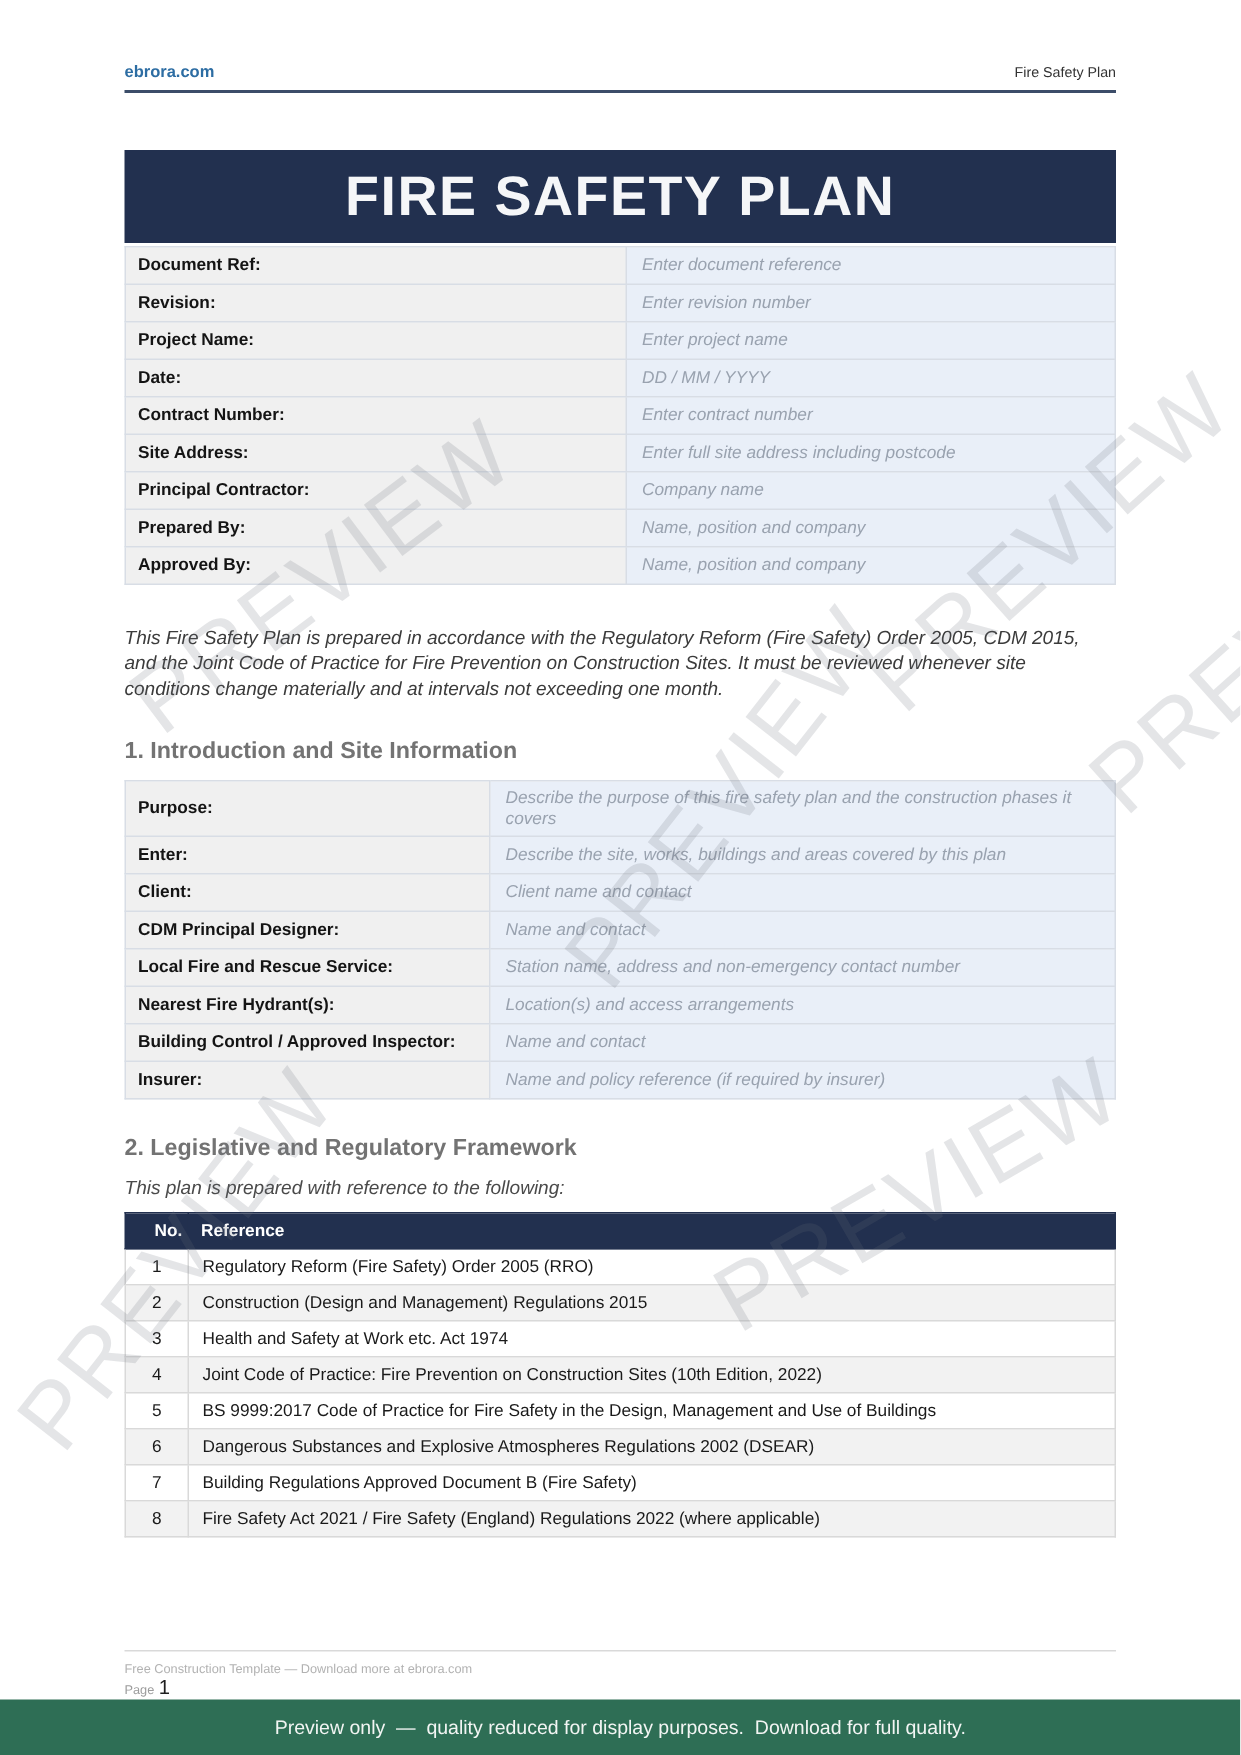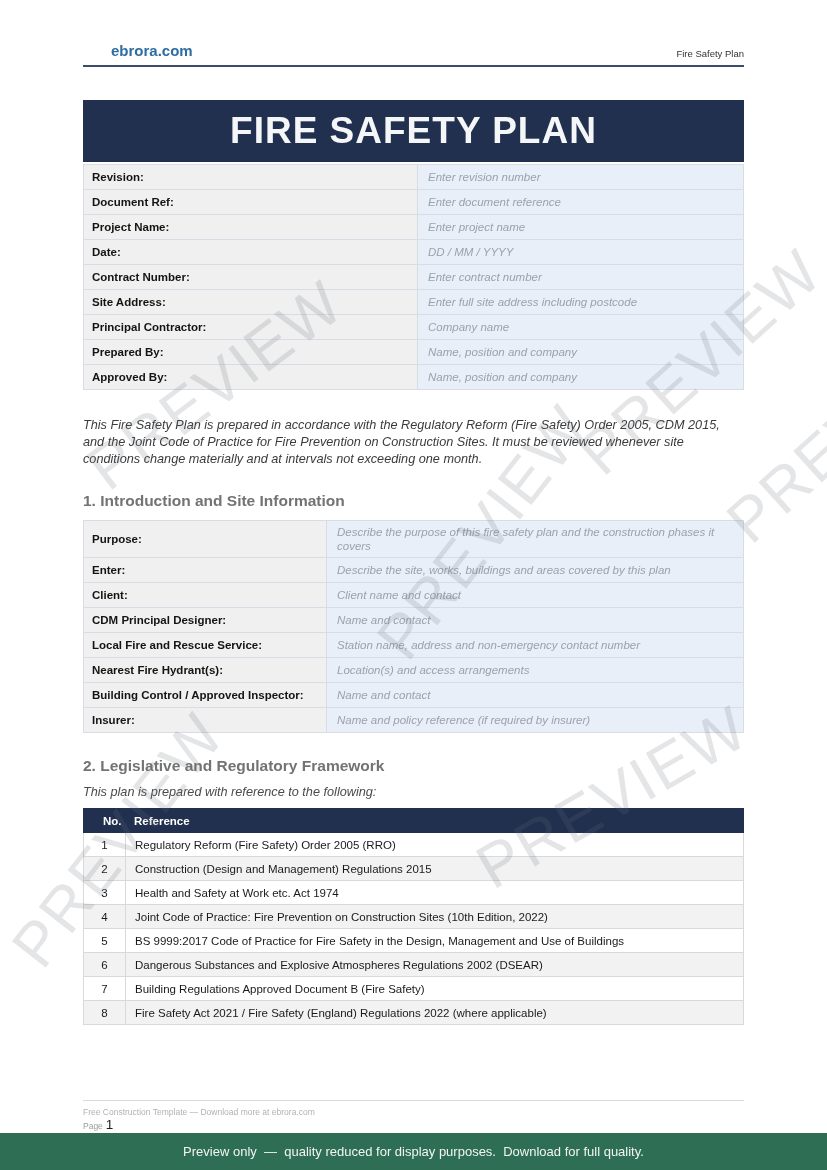--- a/index.html
+++ b/index.html
@@ -15,21 +15,21 @@
   }
 
   
   .running-header {
     position: absolute;
     left: 83px; right: 83px; top: 42px;
     display: flex; justify-content: space-between; align-items: flex-end;
     padding-bottom: 6px;
     border-bottom: 2px solid #3c4d69;
   }
-  .site-link { color: #2d6da3; font-size: 15px; font-weight: bold; text-decoration: none; margin-left: 28px; }
+  .site-link { color: #2d6da3; font-size: 11px; font-weight: bold; text-decoration: none; }
   .header-doc-title { color: #333333; font-size: 9.5px; }
 
   
   .content { position: absolute; left: 83px; top: 100px; width: 661px; }
 
   .title-banner {
     background: #22304f;
     height: 62px;
     display: flex; align-items: center; justify-content: center;
     color: #f5f6f8;
@@ -148,26 +148,26 @@
     <span class="header-doc-title">Fire Safety Plan</span>
   </div>
 
   <div class="content">
 
     <div class="title-banner">FIRE SAFETY PLAN</div>
 
     <table class="form-table doc-table">
       <tbody>
         <tr>
+          <td class="lbl">Document Ref:</td>
+          <td class="val">Enter document reference</td>
+        </tr>
+        <tr>
           <td class="lbl">Revision:</td>
           <td class="val">Enter revision number</td>
-        </tr>
-        <tr>
-          <td class="lbl">Document Ref:</td>
-          <td class="val">Enter document reference</td>
         </tr>
         <tr>
           <td class="lbl">Project Name:</td>
           <td class="val">Enter project name</td>
         </tr>
         <tr>
           <td class="lbl">Date:</td>
           <td class="val">DD / MM / YYYY</td>
         </tr>
         <tr>

